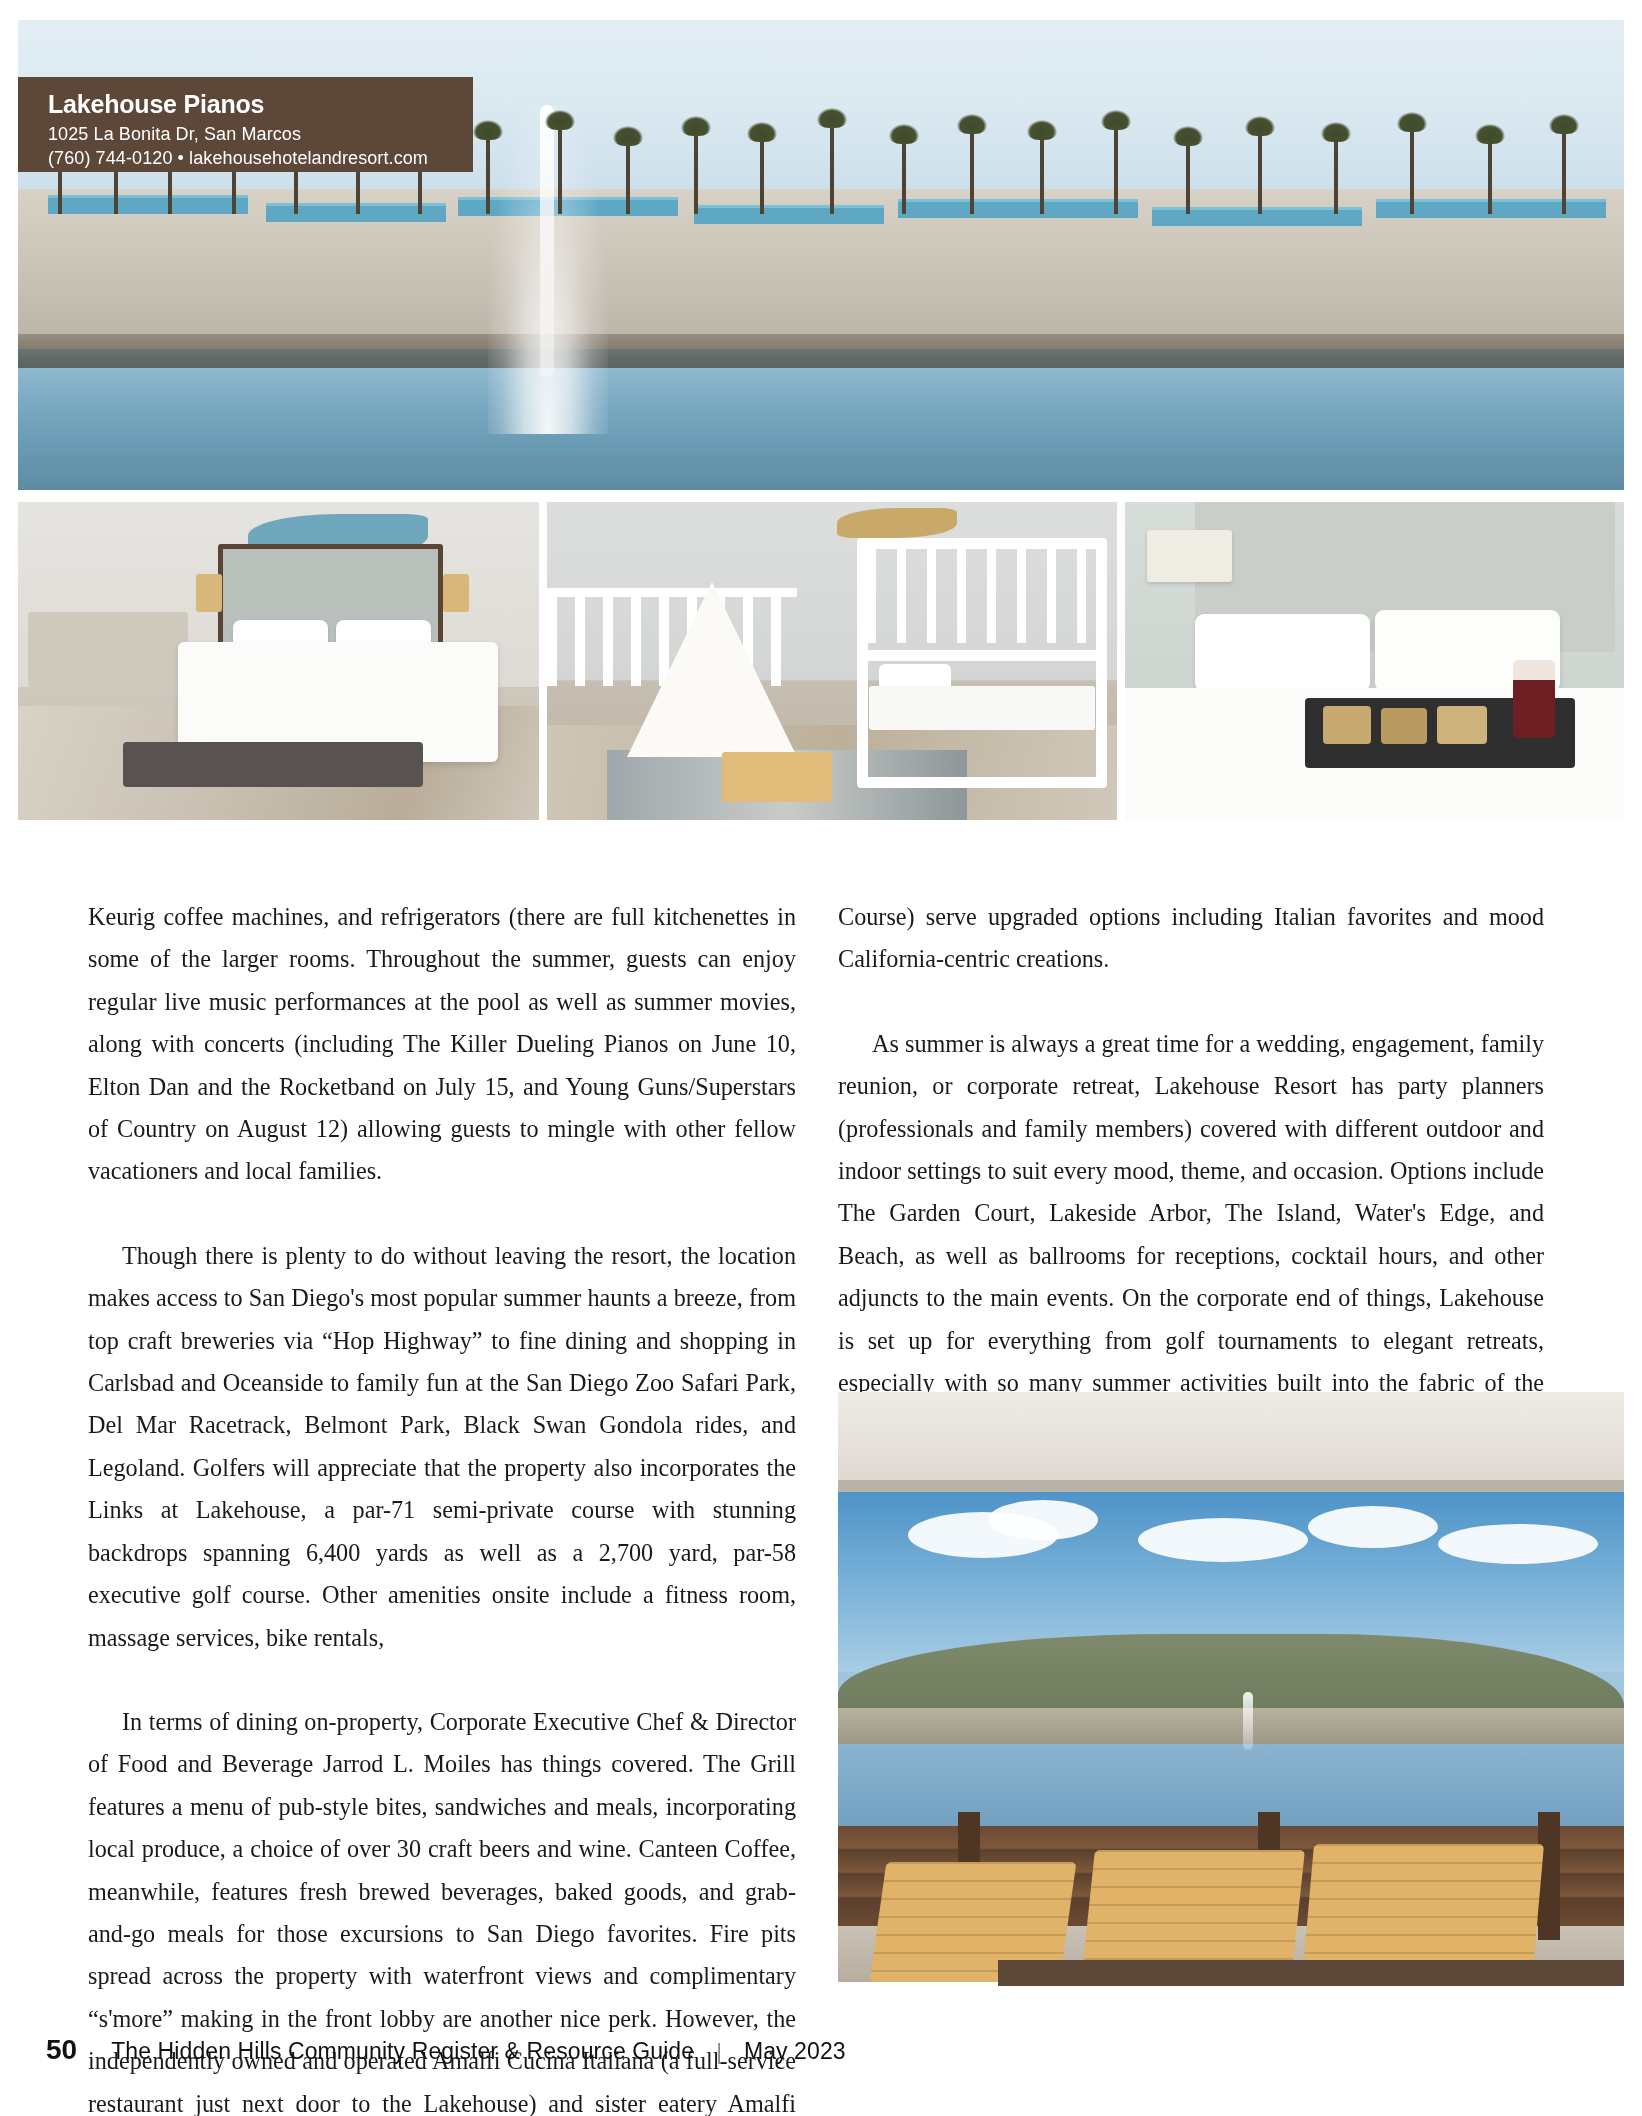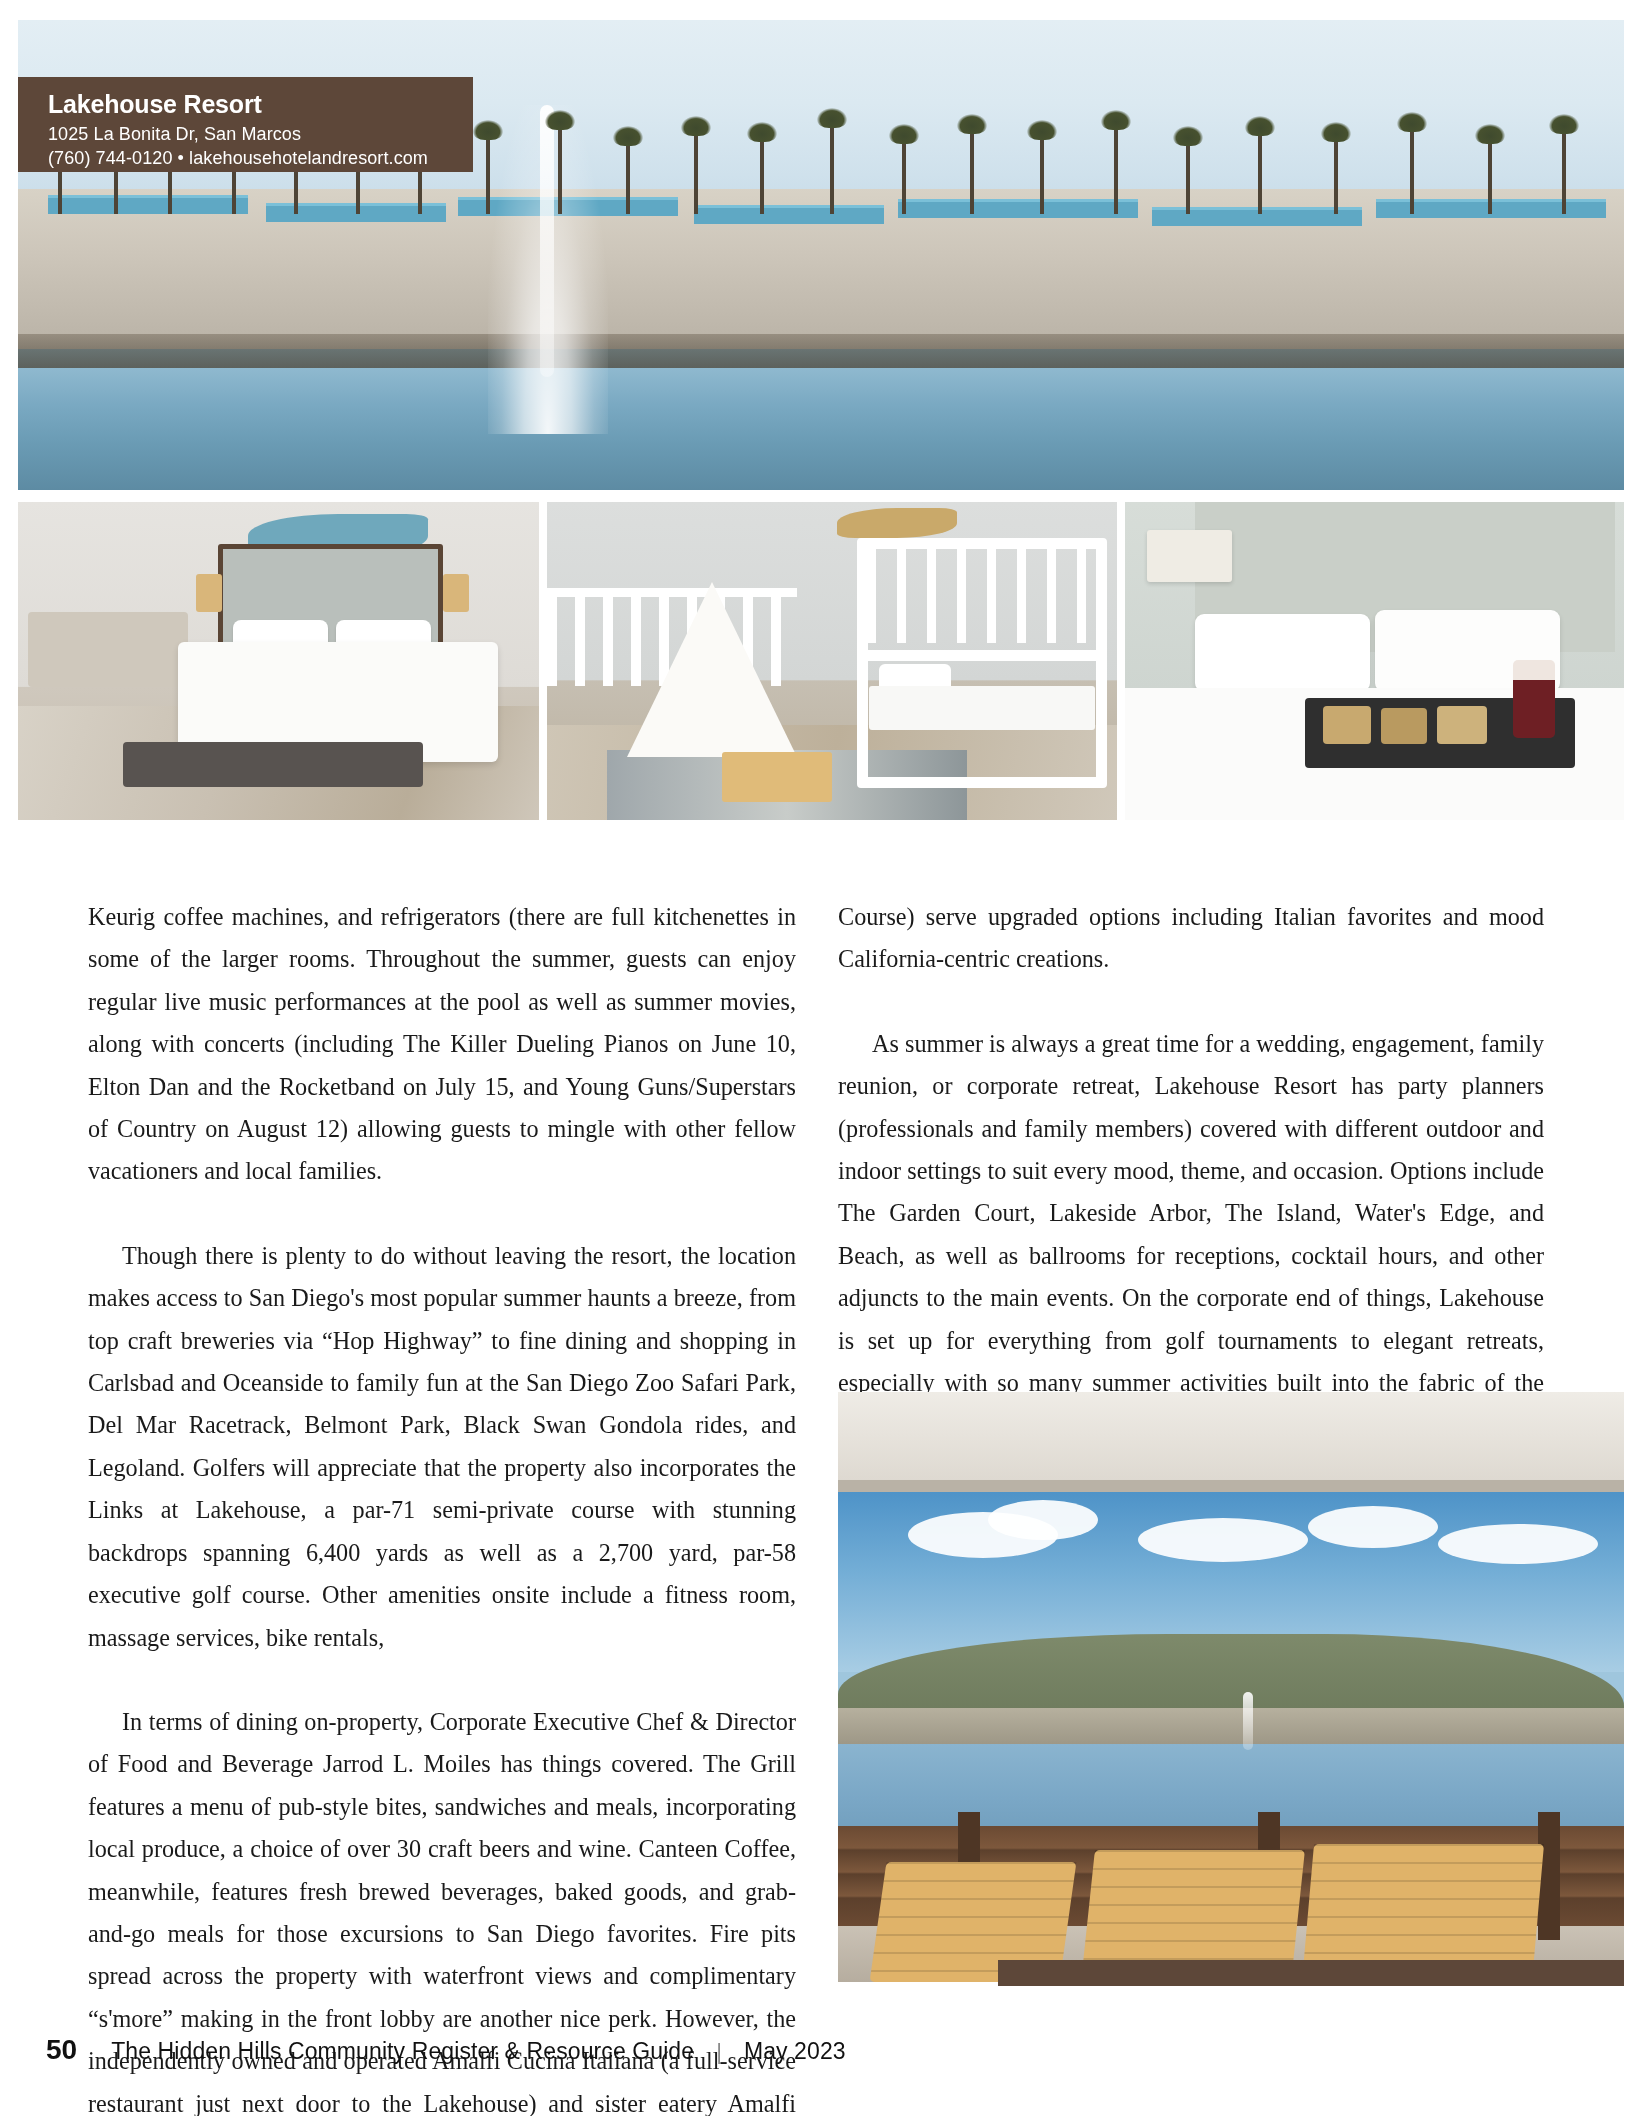--- a/index.html
+++ b/index.html
@@ -310,21 +310,21 @@
     <div class="palm" style="left:1096px;top:104px; height:90px;"></div>
     <div class="palm" style="left:1168px;top:120px; height:74px;"></div>
     <div class="palm" style="left:1240px;top:110px; height:84px;"></div>
     <div class="palm" style="left:1316px;top:116px; height:78px;"></div>
     <div class="palm" style="left:1392px;top:106px; height:88px;"></div>
     <div class="palm" style="left:1470px;top:118px; height:76px;"></div>
     <div class="palm" style="left:1544px;top:108px; height:86px;"></div>
   </div>
 
   <div class="badge">
-    <div class="badge-title">Lakehouse Resort</div>
+    <div class="badge-title">Lakehouse Pianos</div>
     <div class="badge-line">1025 La Bonita Dr, San Marcos</div>
     <div class="badge-line">(760) 744-0120 • lakehousehotelandresort.com</div>
   </div>
 
   <div class="strip">
     <div class="strip-cell cell-a">
       <div class="r1-wall"></div>
       <div class="r1-floor"></div>
       <div class="r1-sofa"></div>
       <div class="r1-fish"></div>

